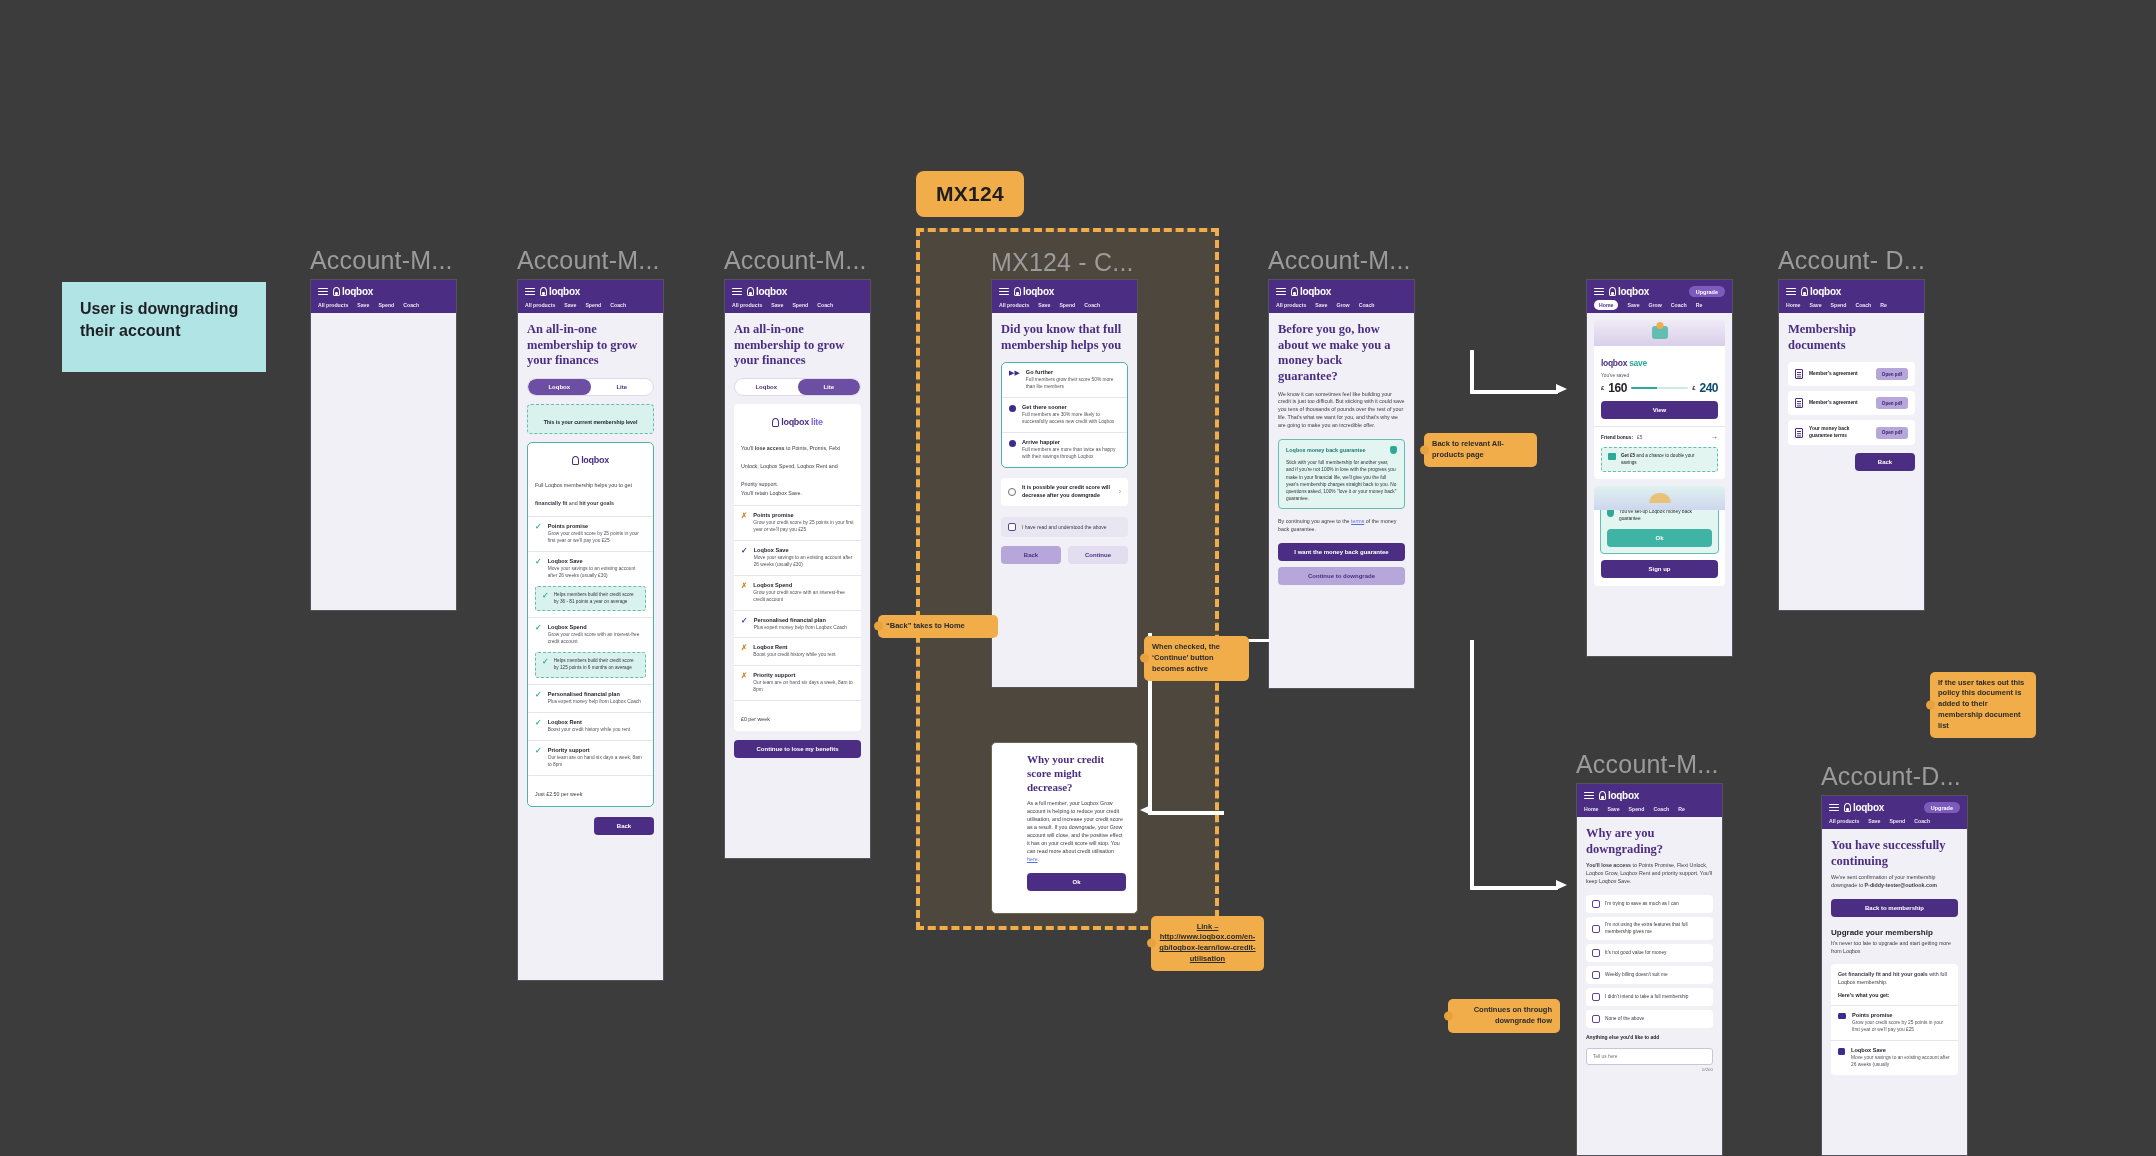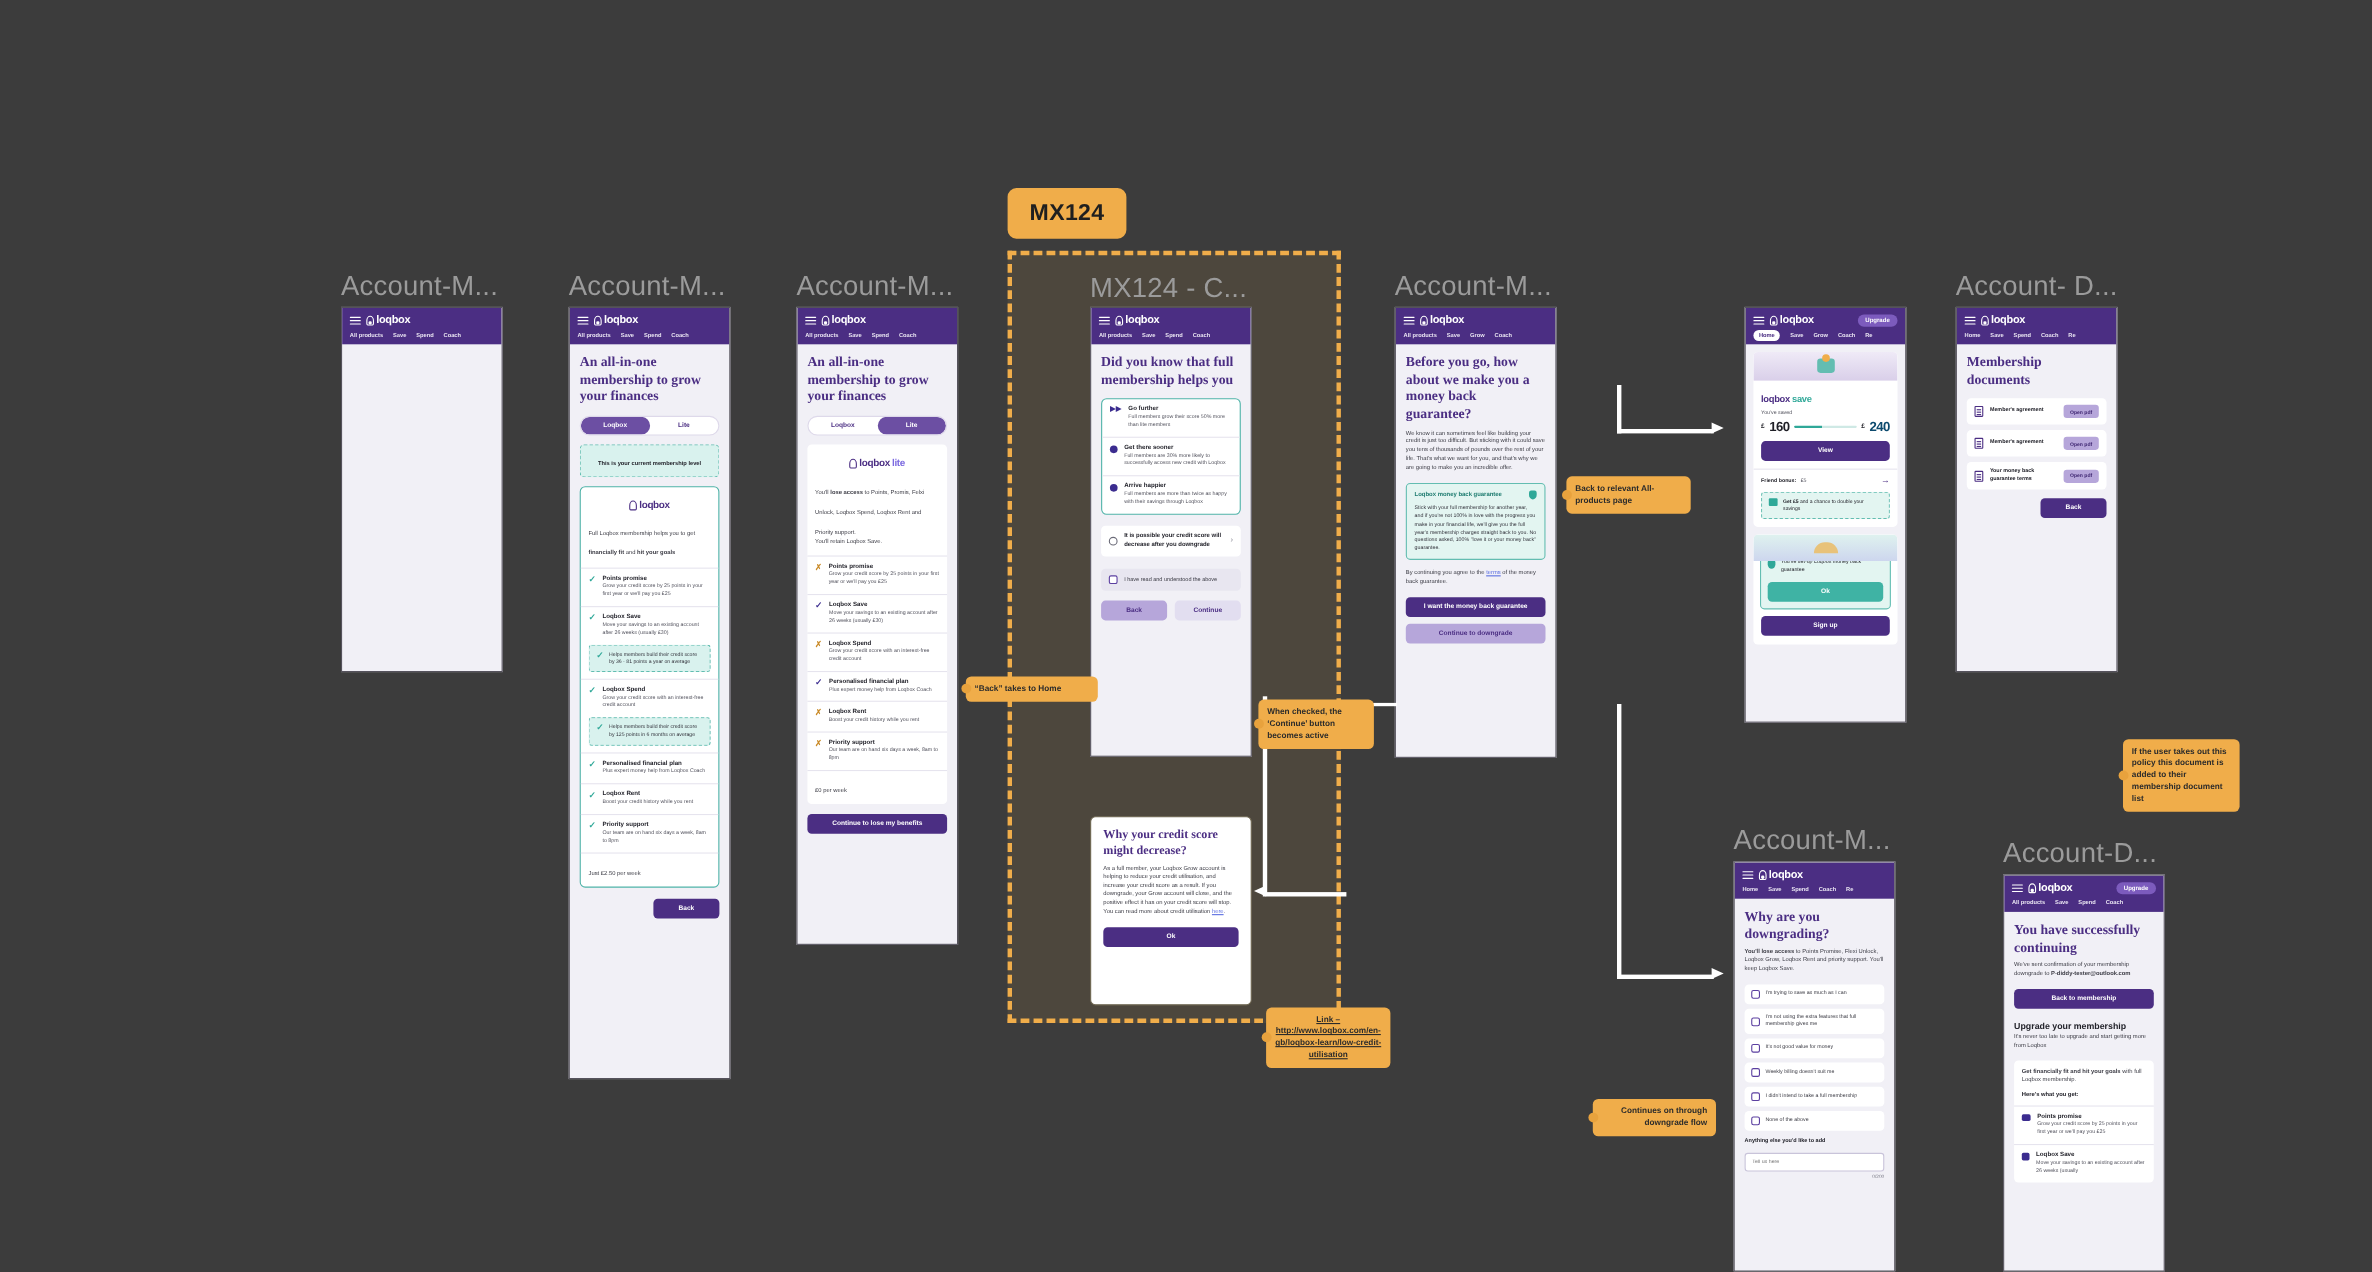--- a/index.html
+++ b/index.html
@@ -129,20 +129,23 @@
 </style>
 </head>
 <body>
 
 <div class="canvas">
 
   <div class="abs mx-dashed" style="left:916px; top:228px; width:303px; height:702px;"></div>
 
   <div class="abs mx-badge" style="left:916px; top:171px;">MX124</div>
 
+  <div class="abs" style="left:62px; top:282px; width:204px; height:90px; background:#b1e4e4; padding:16px 18px;">
+    <div style="font-size:16px; font-weight:700; color:#1f1f26; line-height:1.35;">User is downgrading their account</div>
+  </div>
 
   <div class="abs frame-title" style="left:310px; top:246px;">Account-M...</div>
   <div class="abs phone" style="left:310px; top:279px; width:147px; height:332px;">
     <div class="navbar">
       <div class="navrow1">
         <div class="burger">
             <i></i>
             <i></i>
             <i></i>
           </div>
@@ -435,21 +438,21 @@
       </div>
 
       <div style="display:flex;gap:7px;">
         <div class="btn btn-lilac" style="flex:1;">Back</div>
         <div class="btn btn-ghost" style="flex:1;">Continue</div>
       </div>
     </div>
   </div>
 
   <div class="abs phone" style="left:991px; top:742px; width:147px; height:172px; background:#fff; border-radius:5px; border-color:#6e6650;">
-    <div style="padding:10px 11px 11px 11px;">
+    <div style="padding:10px 11px 11px 11px;margin-left:24px;">
       <div class="h1" style="font-size:11px;margin-bottom:6px;">Why your credit score might decrease?</div>
       <div class="body-txt" style="margin-bottom:9px;">
         <span>As a full member, your Loqbox Grow account is helping to reduce your credit utilisation, and increase your credit score as a result. If you downgrade, your Grow account will close, and the positive effect it has on your credit score will stop. You can read more about credit utilisation </span><a class="inline" href="#">here</a><span>.</span>
       </div>
       <div class="btn">Ok</div>
     </div>
   </div>
 
   <div class="abs frame-title" style="left:1268px; top:246px;">Account-M...</div>
   <div class="abs phone" style="left:1268px; top:279px; width:147px; height:410px;">

